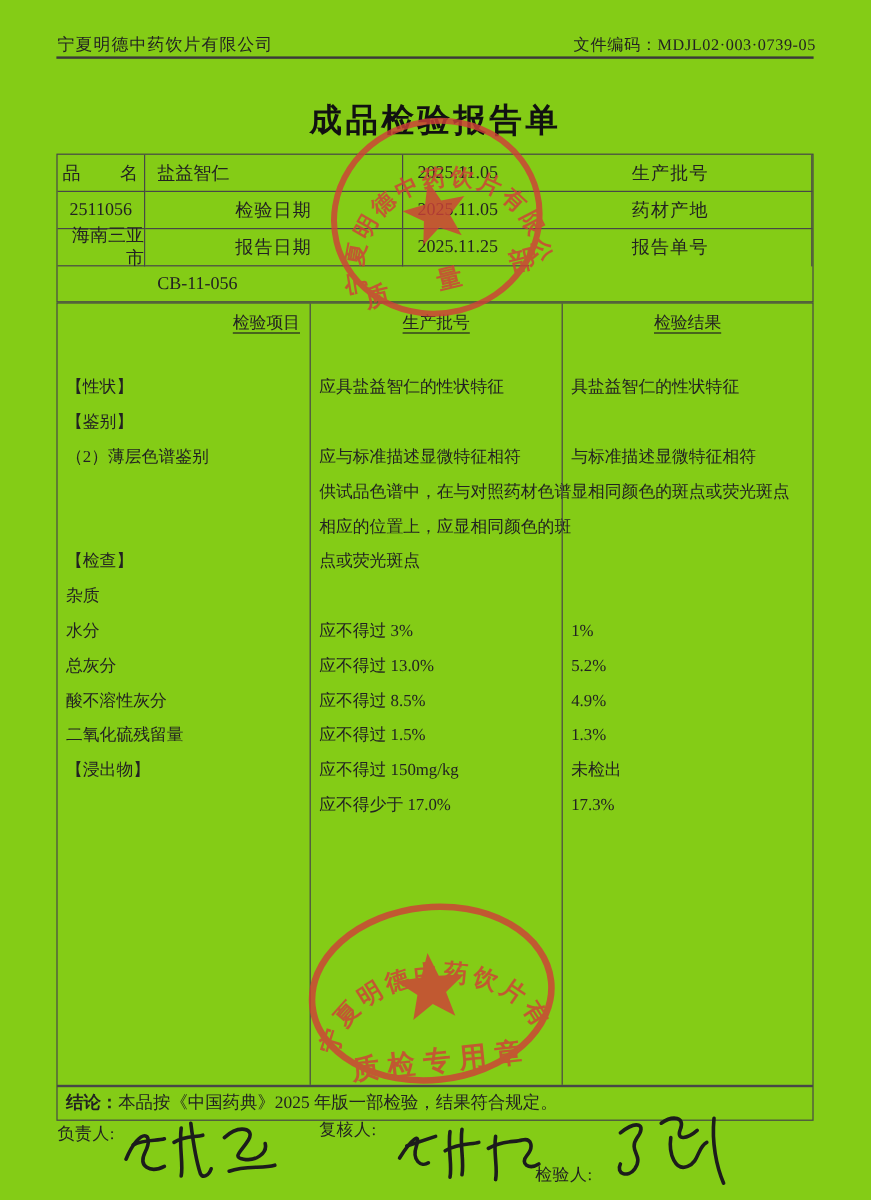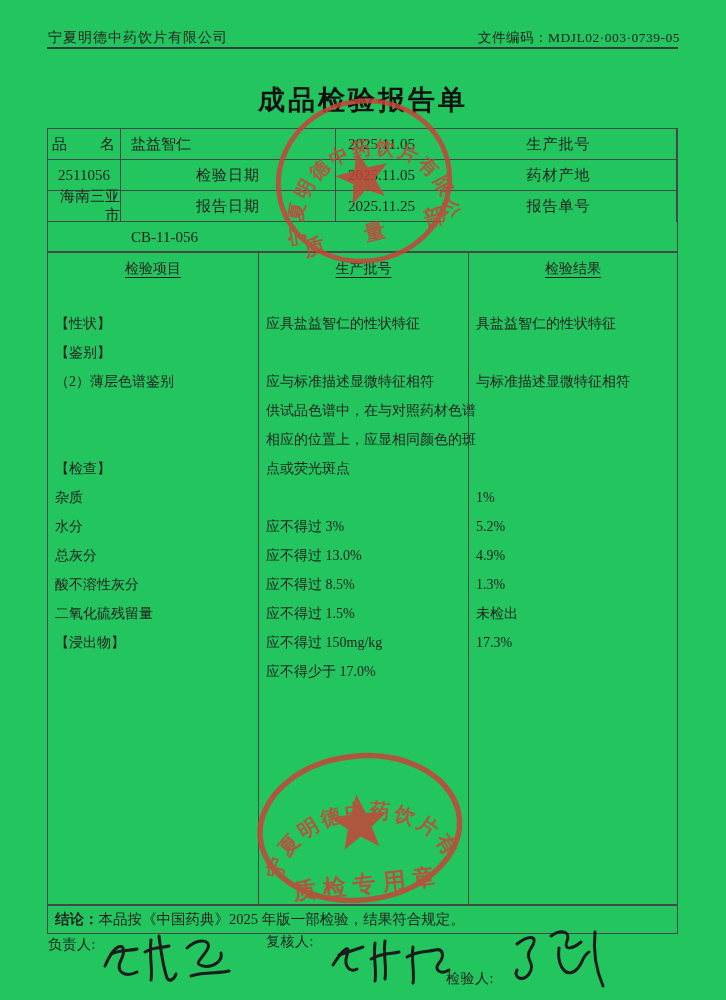--- a/index.html
+++ b/index.html
@@ -1,17 +1,17 @@
 <!DOCTYPE html>
 <html><head>
 <meta charset="utf-8">
 <style>
   html,body{margin:0;padding:0;background:#ffffff;}
   .page{
-    position:relative;width:726px;height:1000px;background:#22c55e;overflow:hidden;
+    position:relative;width:726px;height:1000px;background:#84cc16;overflow:hidden;
     font-family:"Liberation Serif","DejaVu Serif",serif;color:#222222;
   }
   
   .hdr-company{position:absolute;left:48px;top:29px;font-size:14px;letter-spacing:1px;}
   .hdr-code{position:absolute;right:46px;top:29px;font-size:13.5px;letter-spacing:.5px;}
   .hdr-rule{position:absolute;left:47px;top:47px;width:631px;height:2px;background:#3a3a3a;}
   
   .title{
     position:absolute;left:0;top:82px;width:726px;text-align:center;
     font-family:"Liberation Sans","DejaVu Sans",sans-serif;
@@ -35,21 +35,21 @@
   
   .test-table{
     position:absolute;left:47px;top:252px;width:631px;height:653px;box-sizing:border-box;
     border:1px solid #474747;font-size:14px;
   }
   .tcol{position:absolute;top:0;bottom:0;box-sizing:border-box;}
   .tcol1{left:0;width:210px;}
   .tcol2{left:210px;width:210px;border-left:1px solid #474747;}
   .tcol3{left:420px;width:209px;border-left:1px solid #474747;}
   .th{height:56px;padding:7px 8px 0;box-sizing:border-box;font-size:14px;}
-  .tcol1 .th{text-align:center;}
+  .tcol1 .th{text-align:right;}
   .tcol2 .th,.tcol3 .th{text-align:center;}
   .u{text-decoration:underline;text-underline-offset:4px;}
   .slot{height:29px;line-height:29px;padding:0 7px;white-space:nowrap;overflow:visible;}
   
   .conclusion{
     position:absolute;left:47px;top:905px;width:631px;height:29px;box-sizing:border-box;
     border:1px solid #474747;line-height:27px;padding-left:7px;font-size:14.5px;white-space:nowrap;
   }
   .conclusion .b{font-weight:700;}
   
@@ -128,20 +128,21 @@
       <div class="slot">应不得过 1.5%</div>
       <div class="slot">应不得过 150mg/kg</div>
       <div class="slot">应不得少于 17.0%</div>
     </div>
 
     <div class="tcol tcol3">
       <div class="th"><span class="u">检验结果</span></div>
       <div class="slot">具盐益智仁的性状特征</div>
       <div class="slot"></div>
       <div class="slot">与标准描述显微特征相符</div>
+      <div class="slot">显相同颜色的斑点或荧光斑点</div>
       <div class="slot"></div>
       <div class="slot"></div>
       <div class="slot"></div>
       <div class="slot">1%</div>
       <div class="slot">5.2%</div>
       <div class="slot">4.9%</div>
       <div class="slot">1.3%</div>
       <div class="slot">未检出</div>
       <div class="slot">17.3%</div>
     </div>

